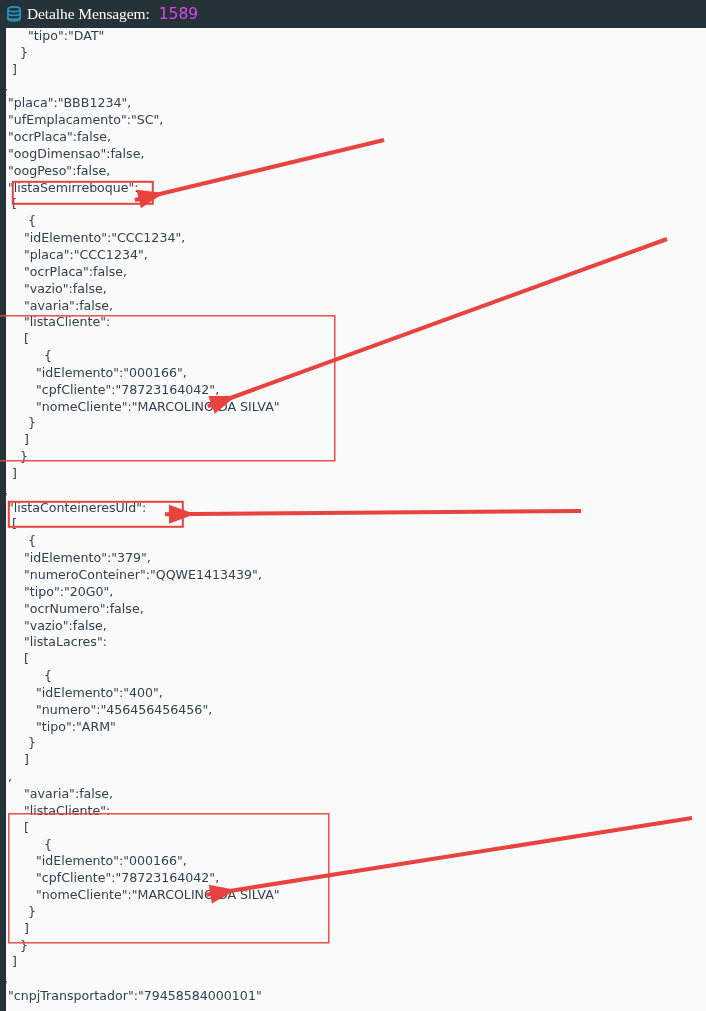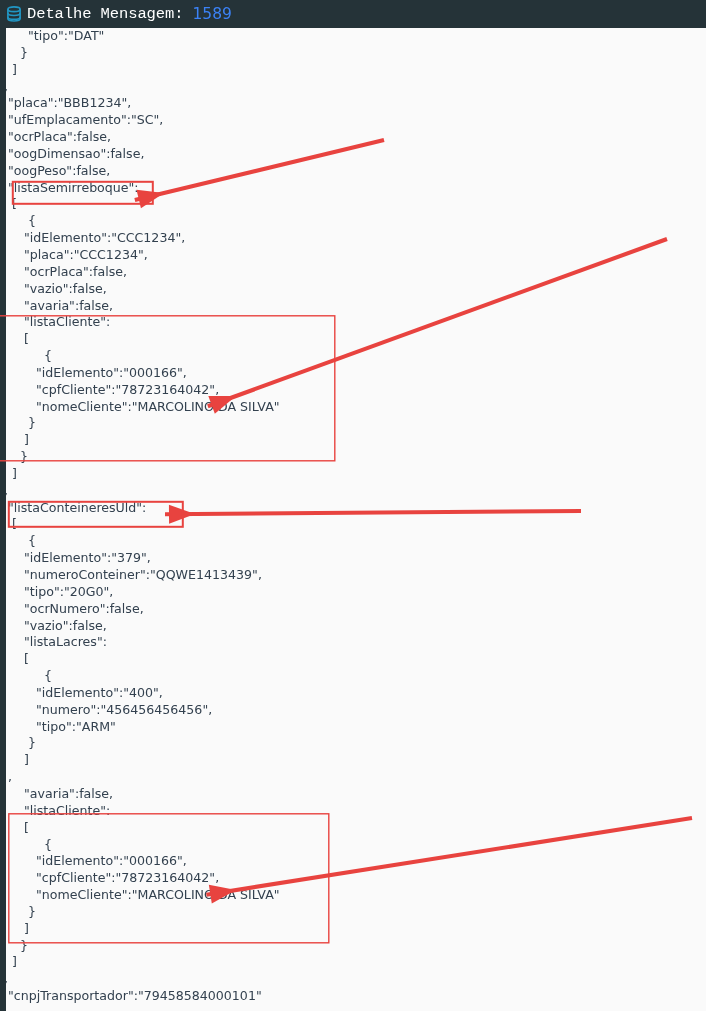--- a/index.html
+++ b/index.html
@@ -15,23 +15,23 @@
   
   #titlebar{
     position:absolute;left:0;top:0;width:706px;height:28px;
     background:#253338;
     display:flex;align-items:center;
     box-sizing:border-box;padding-left:5px;
   }
   #db-icon{width:18px;height:18px;flex:0 0 18px;margin-right:4px;position:relative;}
   #title-text{
     color:#ffffff;font-size:15.5px;letter-spacing:-.1px;
-    font-family:Liberation Mono, monospace;white-space:nowrap;
+    font-family:Liberation Serif, serif;white-space:nowrap;
   }
-  #title-num{color:#3b82f6;font-size:15.5px;margin-left:9px;}
+  #title-num{color:#d946ef;font-size:15.5px;margin-left:9px;}
 
   
   #pane{
     position:absolute;left:0;top:28px;width:706px;height:983px;
     background:#fafafa;overflow:hidden;
   }
   #leftrail{
     position:absolute;left:0;top:0;width:6px;height:983px;
     background:#253338;z-index:5;
   }

